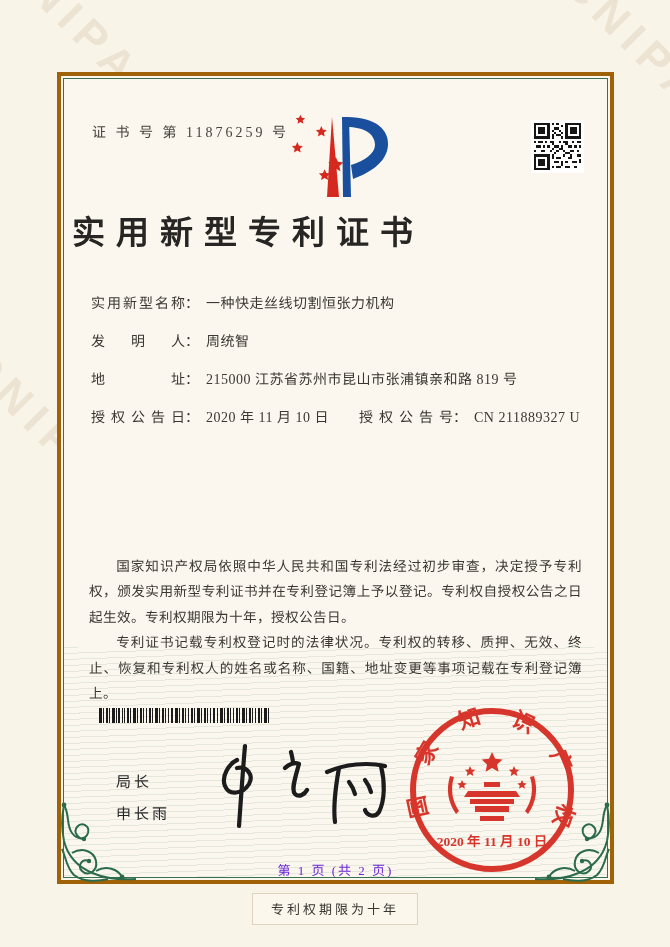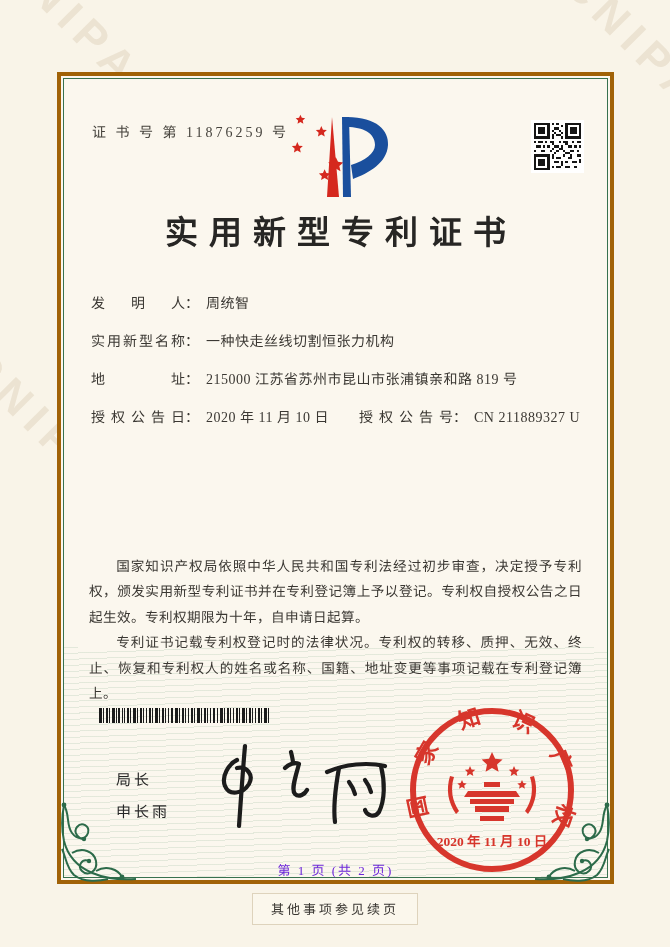--- a/index.html
+++ b/index.html
@@ -31,41 +31,41 @@
   .corner{ position:absolute; width:84px; height:84px; z-index:4; }
   .corner.bl{ left:-5px; bottom:-5px; }
   .corner.br{ right:-5px; bottom:-5px; transform:scaleX(-1); }
   
   .certno{
     position:absolute; left:31px; top:45px; font-size:14px; letter-spacing:3px; color:#45423c;
   }
   .qr{ position:absolute; right:26px; top:44px; width:53px; height:53px; background:#fff; padding:3px; }
   .logo{ position:absolute; left:224px; top:35px; }
   .title{
-    position:absolute; left:0; right:0; top:130px; text-align:center;
+    position:absolute; left:0; right:0; top:130px; text-align:left;
     font-size:33px; font-weight:700; letter-spacing:11px; color:#272624; text-indent:11px;
   }
   
   .fields{ position:absolute; left:30px; right:26px; top:216px; font-size:14px; color:#3b3833; }
   .frow{ position:relative; line-height:24px; margin-bottom:14px; letter-spacing:1px; }
   .flabel{
     display:inline-block; width:94px; text-align:justify; text-align-last:justify;
     vertical-align:top; letter-spacing:0;
   }
   .fcolon{ display:inline-block; margin-right:6px; }
   .fvalue{ letter-spacing:0.5px; }
   .grant2{ position:absolute; left:268px; top:0; }
   
   .paras{ position:absolute; left:28px; right:28px; top:478px; font-size:13.6px; line-height:25.4px;
           text-align:justify; color:#3b3833; letter-spacing:0.4px;}
   .paras p{ text-indent:2em; }
   
   .barcode{ position:absolute; left:38px; top:632px; }
   .director{ position:absolute; left:55px; top:690px;
-             font-family:Liberation Mono, monospace;
+             font-family:Liberation Sans, sans-serif;
              font-size:15px; letter-spacing:3px; color:#262626; line-height:32px; }
   .sig{ position:absolute; left:138px; top:662px; }
   .seal{ position:absolute; left:345px; top:628px; opacity:0.93; }
   .pagenum{ position:absolute; left:0; right:0; top:784px; text-align:center; font-size:13px;
             letter-spacing:2px; color:#6d28d9; }
   
   .contnote{
     position:absolute; left:50%; top:893px; transform:translateX(-50%);
     background:#fbf7ec; border:1px solid #ded3bc; padding:5px 18px 6px;
     font-size:13px; letter-spacing:3px; color:#3b3833; z-index:3;
@@ -129,38 +129,38 @@
           <polygon points="57,6 64,6 66,86 58,86"></polygon>
           <path d="M62,6 C92,6 104,20 103,34 C102,52 84,62 68,68 L66,54 C80,50 90,42 90,34 C90,22 78,16 62,16 Z"></path>
         </g>
       </svg>
     </div>
 
     <div class="title">实用新型专利证书</div>
 
     <div class="fields">
       <div class="frow">
+        <span class="flabel">实用新型名称</span><span class="fcolon">：</span><span class="fvalue">一种快走丝线切割恒张力机构</span>
+      </div>
+      <div class="frow">
         <span class="flabel">发明人</span><span class="fcolon">：</span><span class="fvalue">周统智</span>
-      </div>
-      <div class="frow">
-        <span class="flabel">实用新型名称</span><span class="fcolon">：</span><span class="fvalue">一种快走丝线切割恒张力机构</span>
       </div>
       <div class="frow">
         <span class="flabel">地址</span><span class="fcolon">：</span><span class="fvalue">215000 江苏省苏州市昆山市张浦镇亲和路 819 号</span>
       </div>
       <div class="frow">
         <span class="flabel">授权公告日</span><span class="fcolon">：</span><span class="fvalue">2020 年 11 月 10 日</span>
         <span class="grant2">
           <span class="flabel">授权公告号</span><span class="fcolon">：</span><span class="fvalue">CN 211889327 U</span>
         </span>
       </div>
     </div>
 
     <div class="paras">
-      <p>国家知识产权局依照中华人民共和国专利法经过初步审查，决定授予专利权，颁发实用新型专利证书并在专利登记簿上予以登记。专利权自授权公告之日起生效。专利权期限为十年，自申请日起算。</p>
+      <p>国家知识产权局依照中华人民共和国专利法经过初步审查，决定授予专利权，颁发实用新型专利证书并在专利登记簿上予以登记。专利权自授权公告之日起生效。专利权期限为十年，授权公告日。</p>
       <p>专利证书记载专利权登记时的法律状况。专利权的转移、质押、无效、终止、恢复和专利权人的姓名或名称、国籍、地址变更等事项记载在专利登记簿上。</p>
     </div>
 
     <div class="barcode">
       <svg width="170" height="15" viewBox="0 0 170 15">
         <g fill="#1b1b1b">
           <path d="M0,0h3v15h-3z M4,0h1v15h-1z M7,0h2v15h-2z M10,0h1v15h-1z M13,0h3v15h-3z M17,0h1v15h-1z M19,0h2v15h-2z M23,0h1v15h-1z M25,0h1v15h-1z M28,0h2v15h-2z M31,0h1v15h-1z M34,0h3v15h-3z M38,0h1v15h-1z M41,0h2v15h-2z M44,0h1v15h-1z M47,0h1v15h-1z M50,0h2v15h-2z M53,0h1v15h-1z M56,0h3v15h-3z M60,0h1v15h-1z M63,0h2v15h-2z M66,0h1v15h-1z M69,0h1v15h-1z M72,0h2v15h-2z M76,0h3v15h-3z M80,0h1v15h-1z M83,0h2v15h-2z M86,0h1v15h-1z M89,0h1v15h-1z M92,0h2v15h-2z M95,0h1v15h-1z M98,0h3v15h-3z M102,0h1v15h-1z M105,0h2v15h-2z M108,0h1v15h-1z M111,0h1v15h-1z M114,0h2v15h-2z M118,0h1v15h-1z M121,0h3v15h-3z M125,0h1v15h-1z M128,0h2v15h-2z M131,0h1v15h-1z M134,0h1v15h-1z M137,0h2v15h-2z M140,0h1v15h-1z M143,0h3v15h-3z M147,0h1v15h-1z M150,0h2v15h-2z M153,0h1v15h-1z M156,0h1v15h-1z M159,0h2v15h-2z M162,0h1v15h-1z M165,0h3v15h-3z M169,0h1v15h-1z"></path>
         </g>
       </svg>
     </div>
@@ -245,15 +245,15 @@
           <circle cx="8" cy="4" r="2.4"></circle>
             <circle cx="33" cy="60" r="2.2"></circle>
           <circle cx="28" cy="38" r="2.2"></circle>
             <circle cx="66" cy="76" r="2.4"></circle>
         </g>
       </svg>
     </div>
 
   </div>
 
-  <div class="contnote">其他事项参见续页</div>
+  <div class="contnote">专利权期限为十年</div>
 
 </div>
 
 </body></html>

